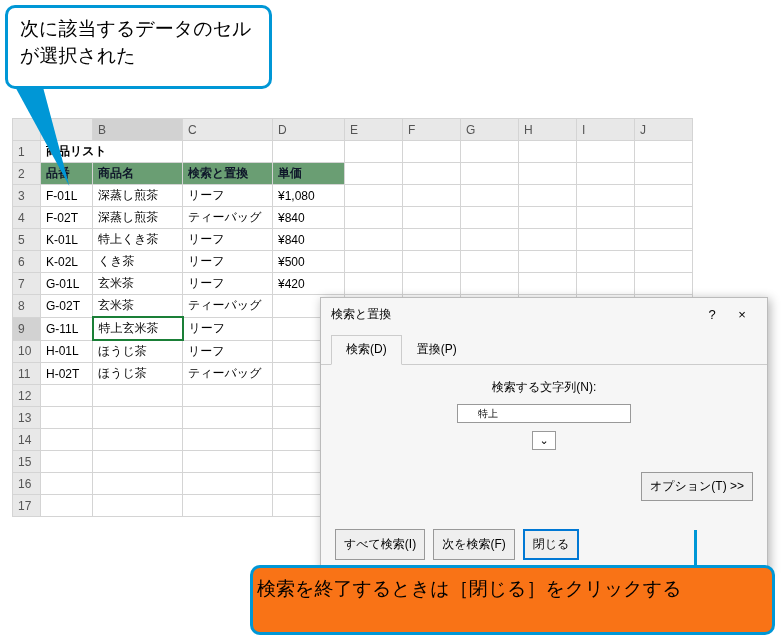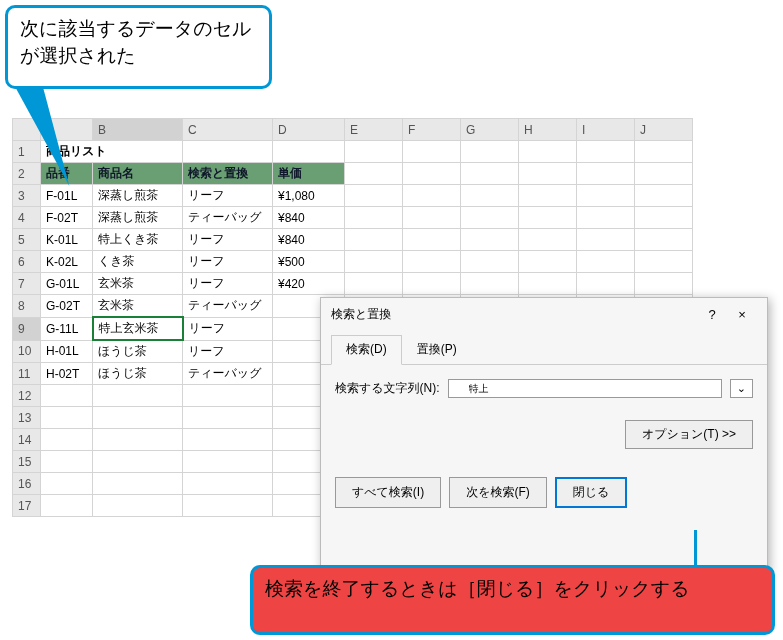--- a/index.html
+++ b/index.html
@@ -27,22 +27,22 @@
       border-top: 100px solid #0097d6;
       transform: skewX(25deg);
     }
     
     .callout-bottom {
       position: absolute;
       bottom: 5px; left: 250px;
       width: 525px; height: 70px;
       border: 3px solid #0097d6;
       border-radius: 10px;
-      background: #ef4444;
-      padding: 8px 12px;
+      background: #f97316;
+      padding: 8px 4px;
       font-size: 19px;
       line-height: 1.4;
       z-index: 10;
     }
     .callout-bottom::before {
       content: "";
       position: absolute;
       right: 75px; top: -38px;
       width: 3px; height: 38px;
       background: #0097d6;
@@ -82,26 +82,26 @@
       box-shadow: 2px 2px 10px rgba(0,0,0,0.3);
       z-index: 5;
     }
     .dialog-title { padding: 8px 10px; font-size: 12px; display: flex; align-items: center; }
     .dialog-title .spacer { flex: 1; }
     .dialog-title .help, .dialog-title .close { width: 30px; text-align: center; cursor: pointer; font-size: 13px; }
     .tabs { padding: 4px 10px 0; border-bottom: 1px solid #ccc; display: flex; gap: 0; }
     .tab { padding: 5px 14px; font-size: 12px; border: 1px solid transparent; cursor: pointer; }
     .tab.active { border: 1px solid #ccc; border-bottom: 1px solid #f6f6f6; background: #f6f6f6; margin-bottom: -1px; }
     .dialog-body { padding: 14px 14px; }
-    .search-row { display: flex; align-items: center; gap: 8px; margin-bottom: 20px; }
+    .search-row { display: flex; align-items: center; gap: 8px; margin-bottom: 20px; flex-direction: column; }
     .search-row label { font-size: 12px; }
     .search-row input { flex: 1; border: 1px solid #999; padding: 3px 20px; font-size: 10px; }
     .search-row .combo { border: 1px solid #999; padding: 2px 6px; font-size: 11px; cursor: pointer; background:#fff; }
     .options-row { text-align: right; margin-top: 22px; margin-bottom: 14px; }
-    .btn { border: 1px solid #999; background: #efefef; padding: 5px 16px; font-size: 12px; cursor: pointer; }
+    .btn { border: 1px solid #999; background: #efefef; padding: 5px 8px; font-size: 12px; cursor: pointer; }
     .btn.primary { border: 2px solid #0078d4; }
     .buttons-row { display: flex; justify-content: flex-start; gap: 8px; padding: 0 14px 14px; }
   </style>
 </head>
 <body>
 
 <div class="callout-top">
   <span>次に該当するデータのセルが選択された</span>
 </div>
 

